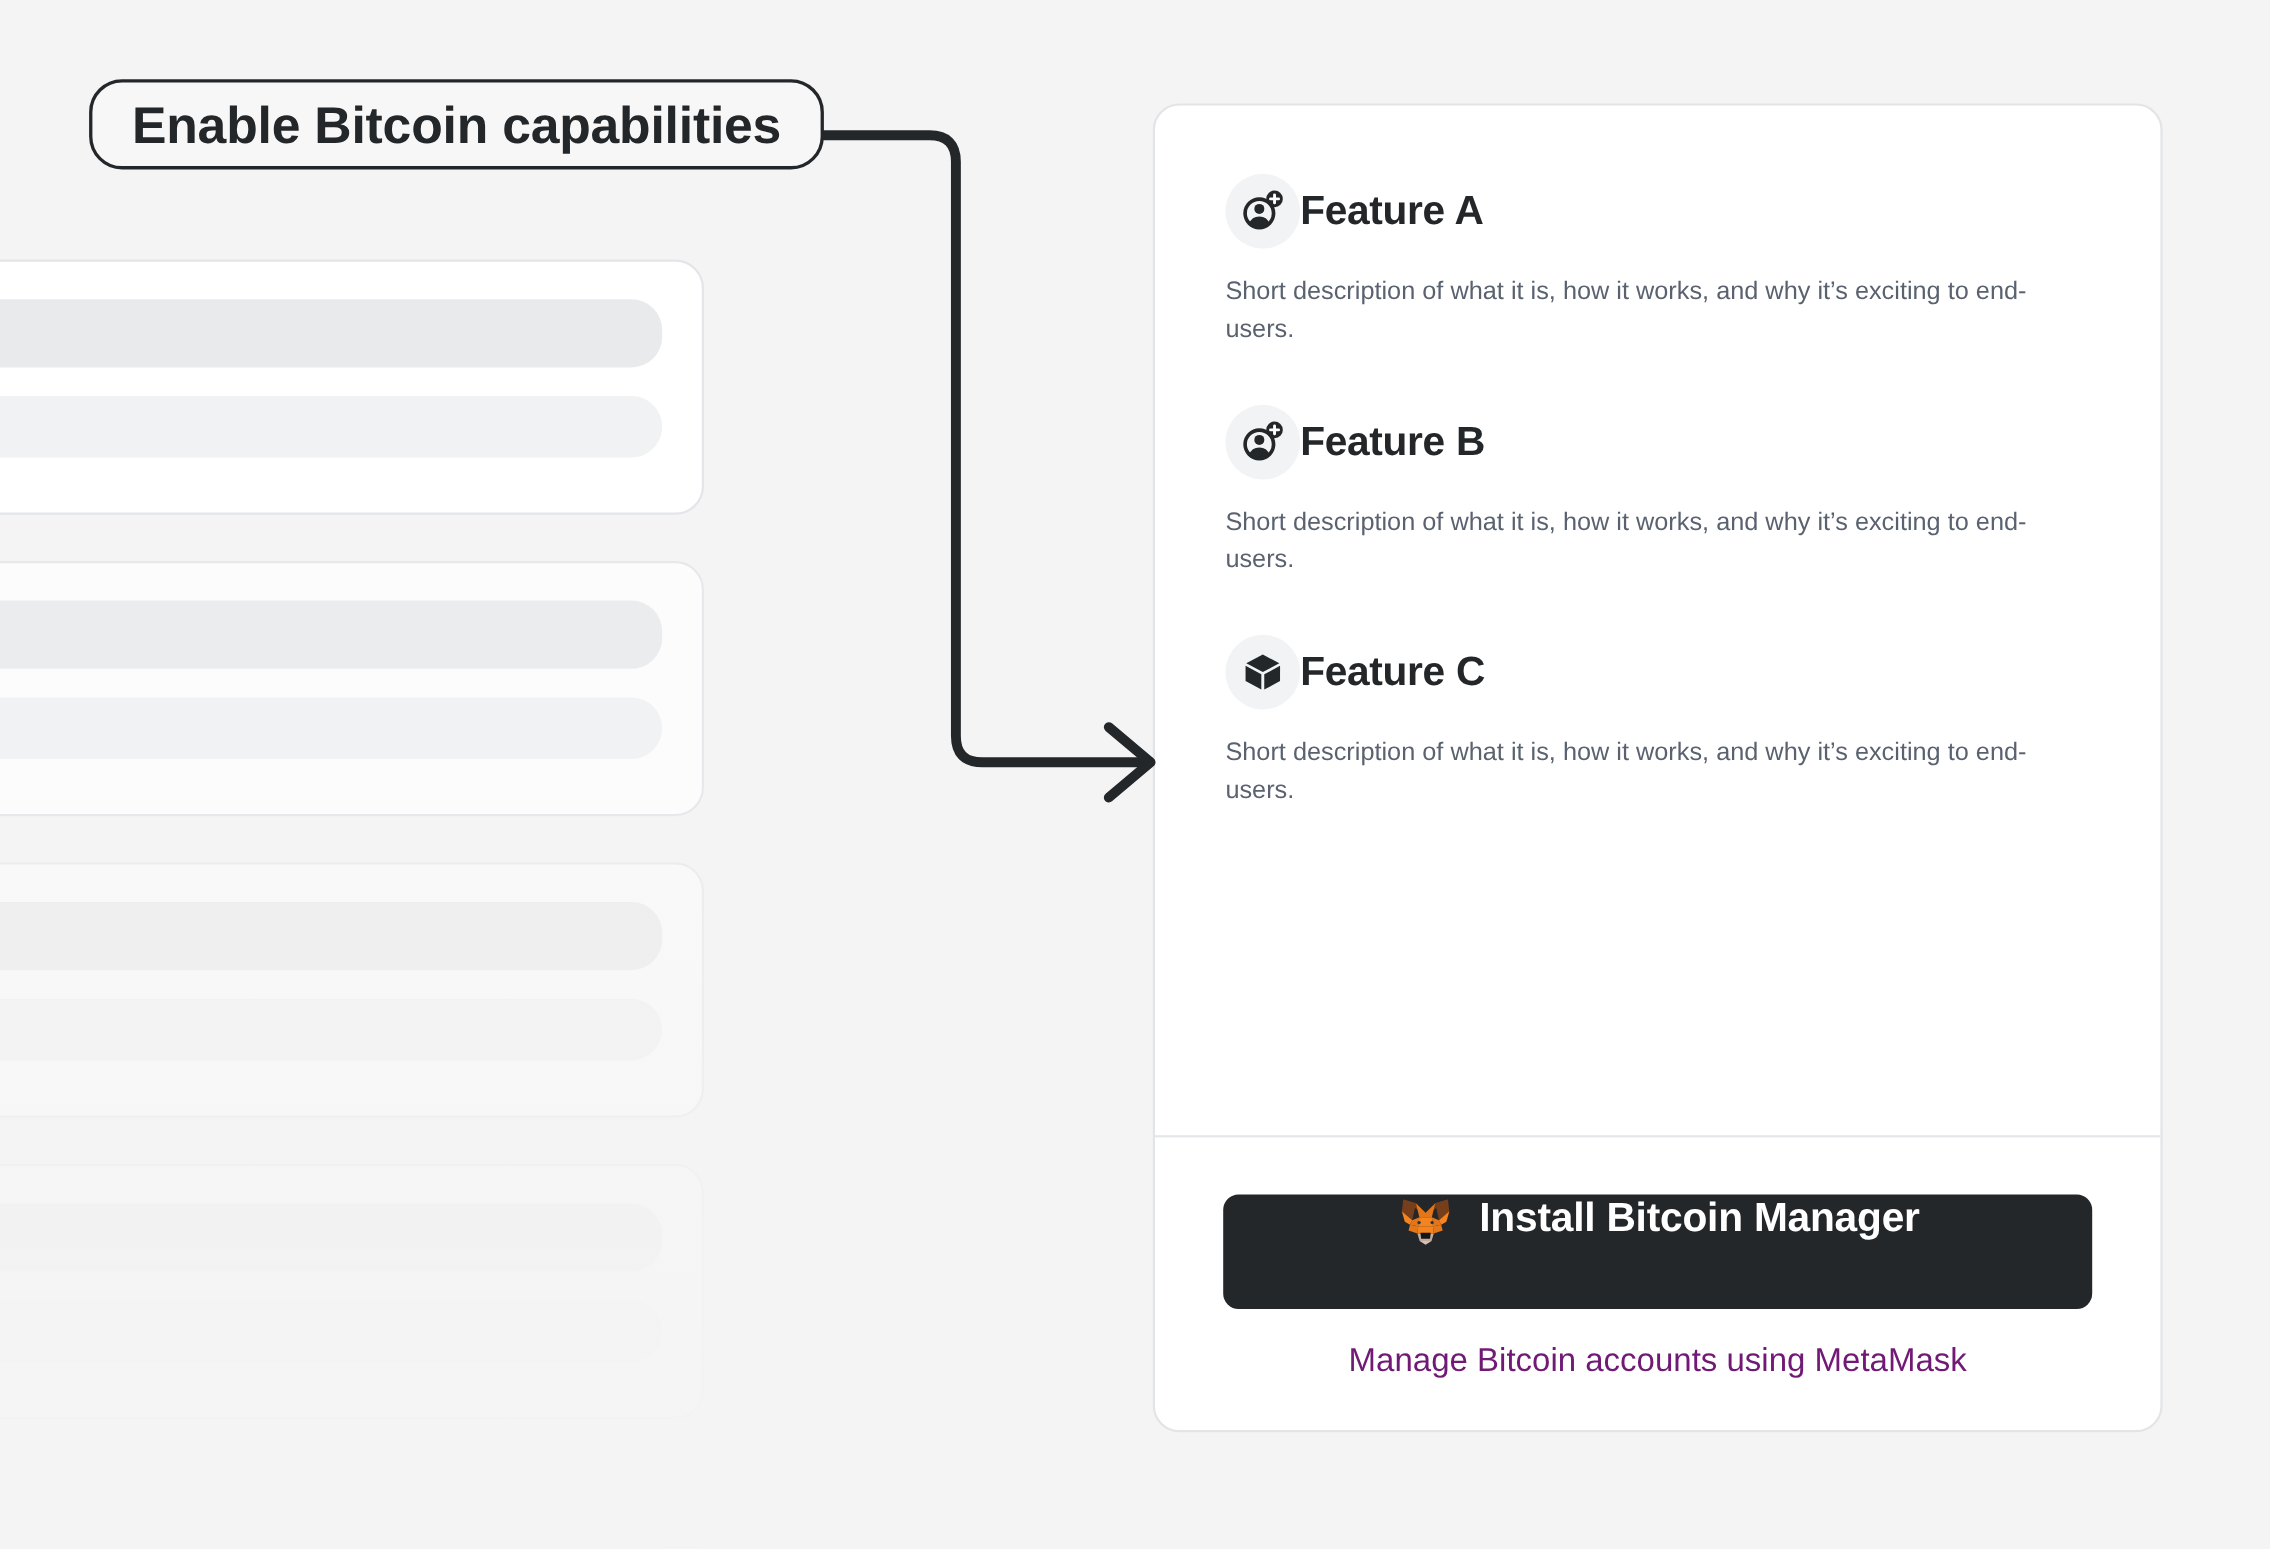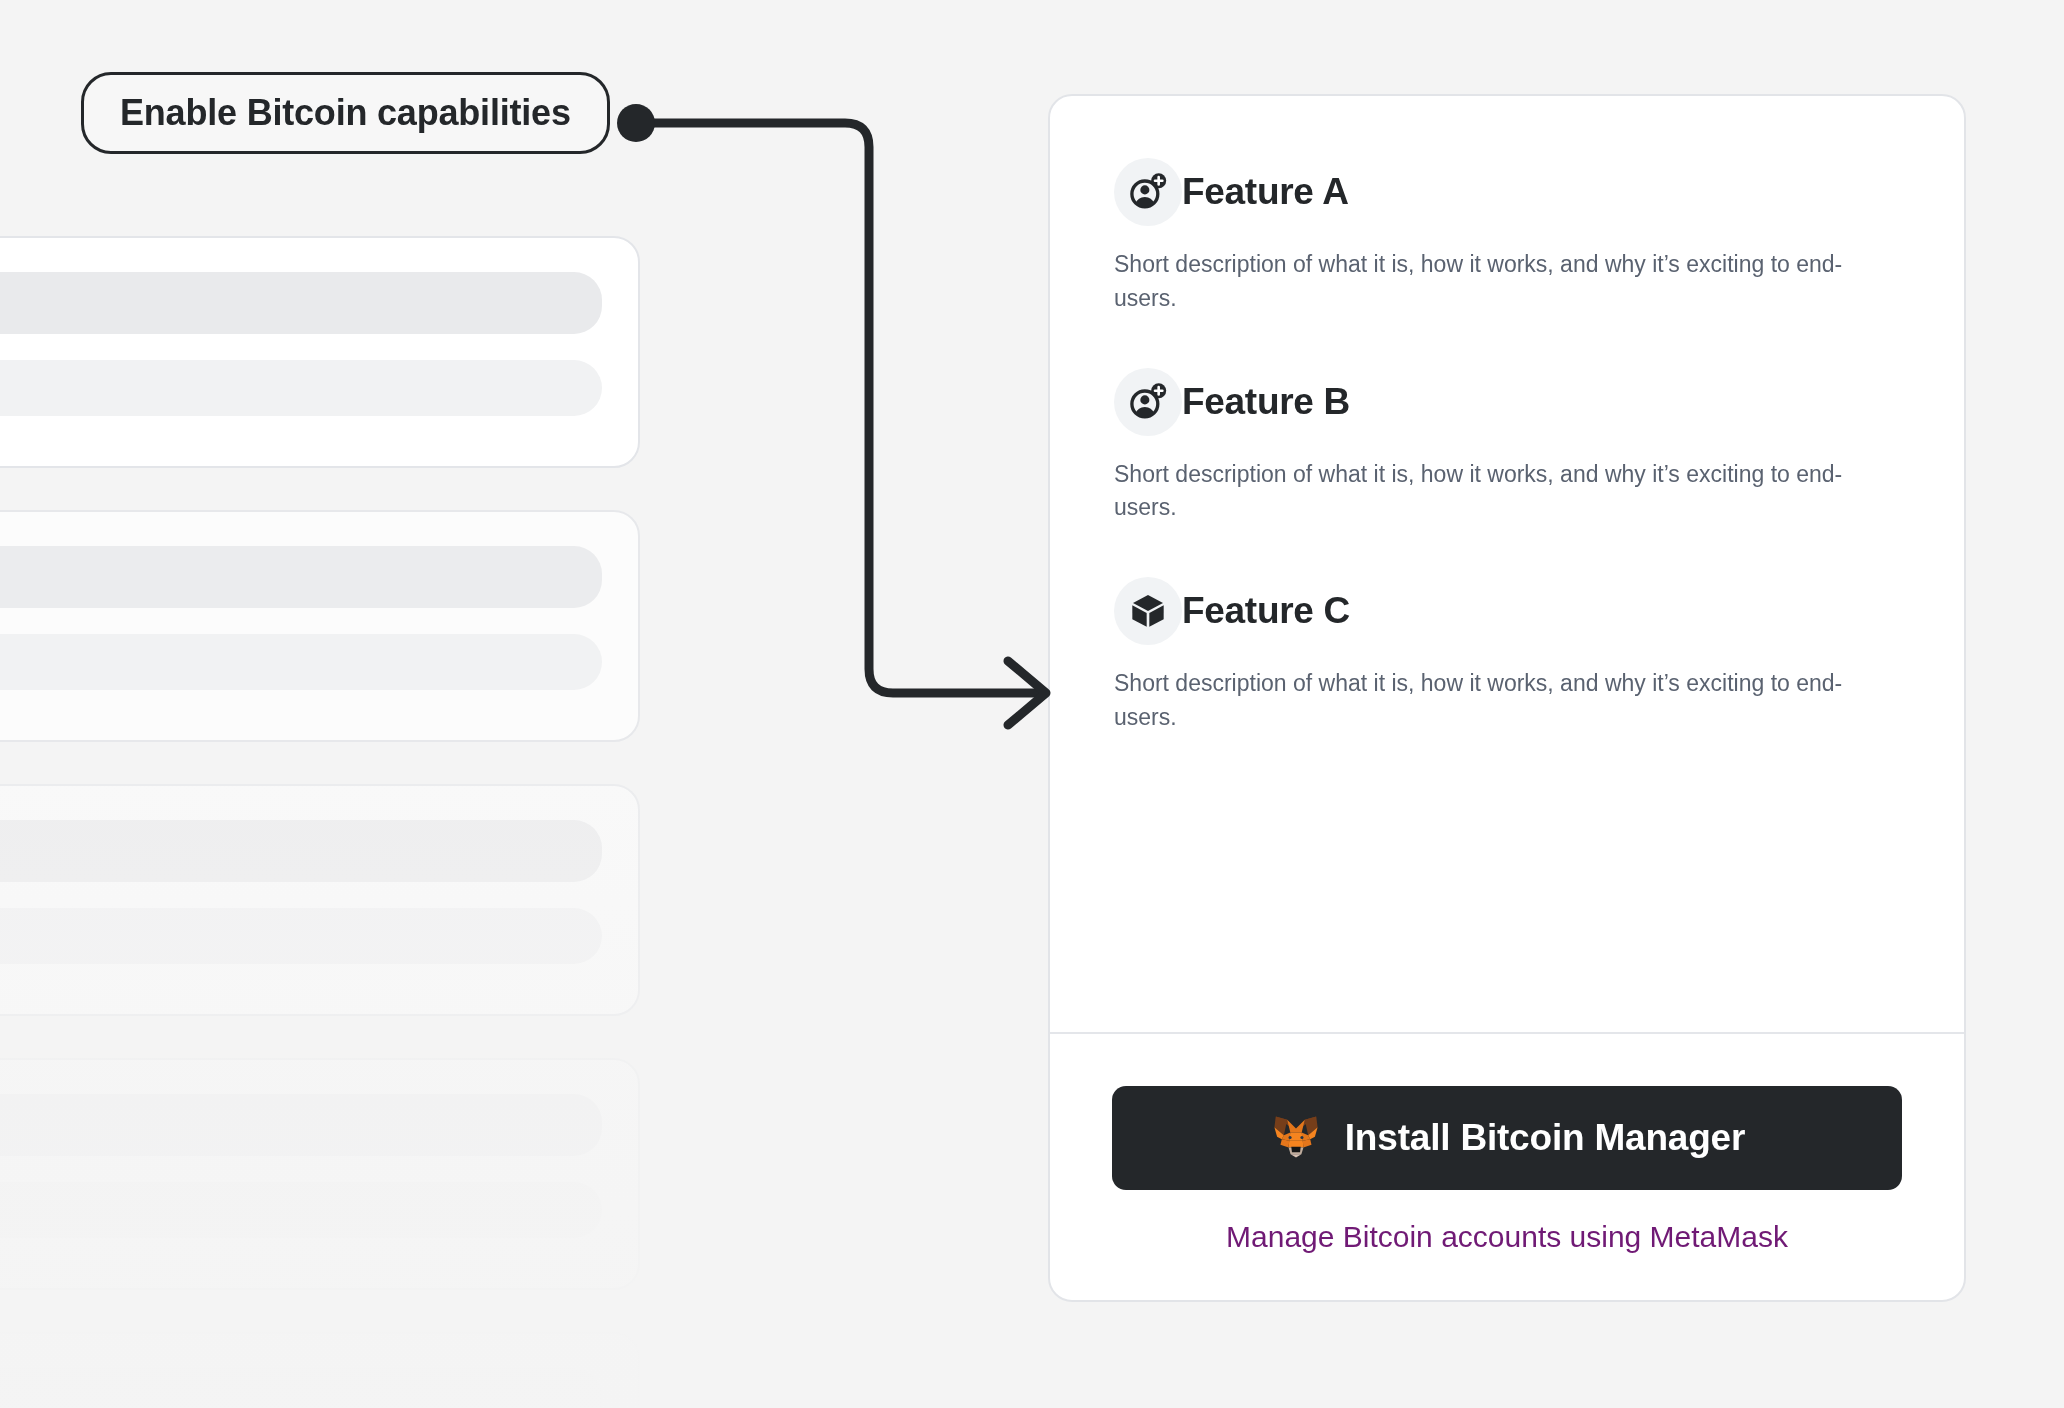--- a/index.html
+++ b/index.html
@@ -75,21 +75,21 @@
     height: 82px;
     padding: 0 36px;
     display: flex;
     align-items: center;
     background: #f7f7f7;
     border: 3px solid #24272a;
     border-radius: 30px;
     z-index: 6;
   }
   #callout-pill .pill-text {
-    font-size: 36px;
+    font-size: 47px;
     font-weight: 700;
     color: #24272a;
     letter-spacing: -.2px;
     white-space: nowrap;
   }
 
   
   #connector {
     position: absolute;
     left: 0; top: 0;
@@ -159,21 +159,20 @@
     padding: 52px 62px 46px 62px;
   }
   #install-button {
     box-sizing: border-box;
     width: 100%;
     height: 104px;
     background: #24272a;
     border: none;
     border-radius: 14px;
     display: flex;
-    align-items: center;
     justify-content: center;
     gap: 22px;
     cursor: pointer;
     padding: 0;
   }
   #install-button .btn-label {
     font-size: 37px;
     font-weight: 700;
     color: #ffffff;
     letter-spacing: -.2px;

